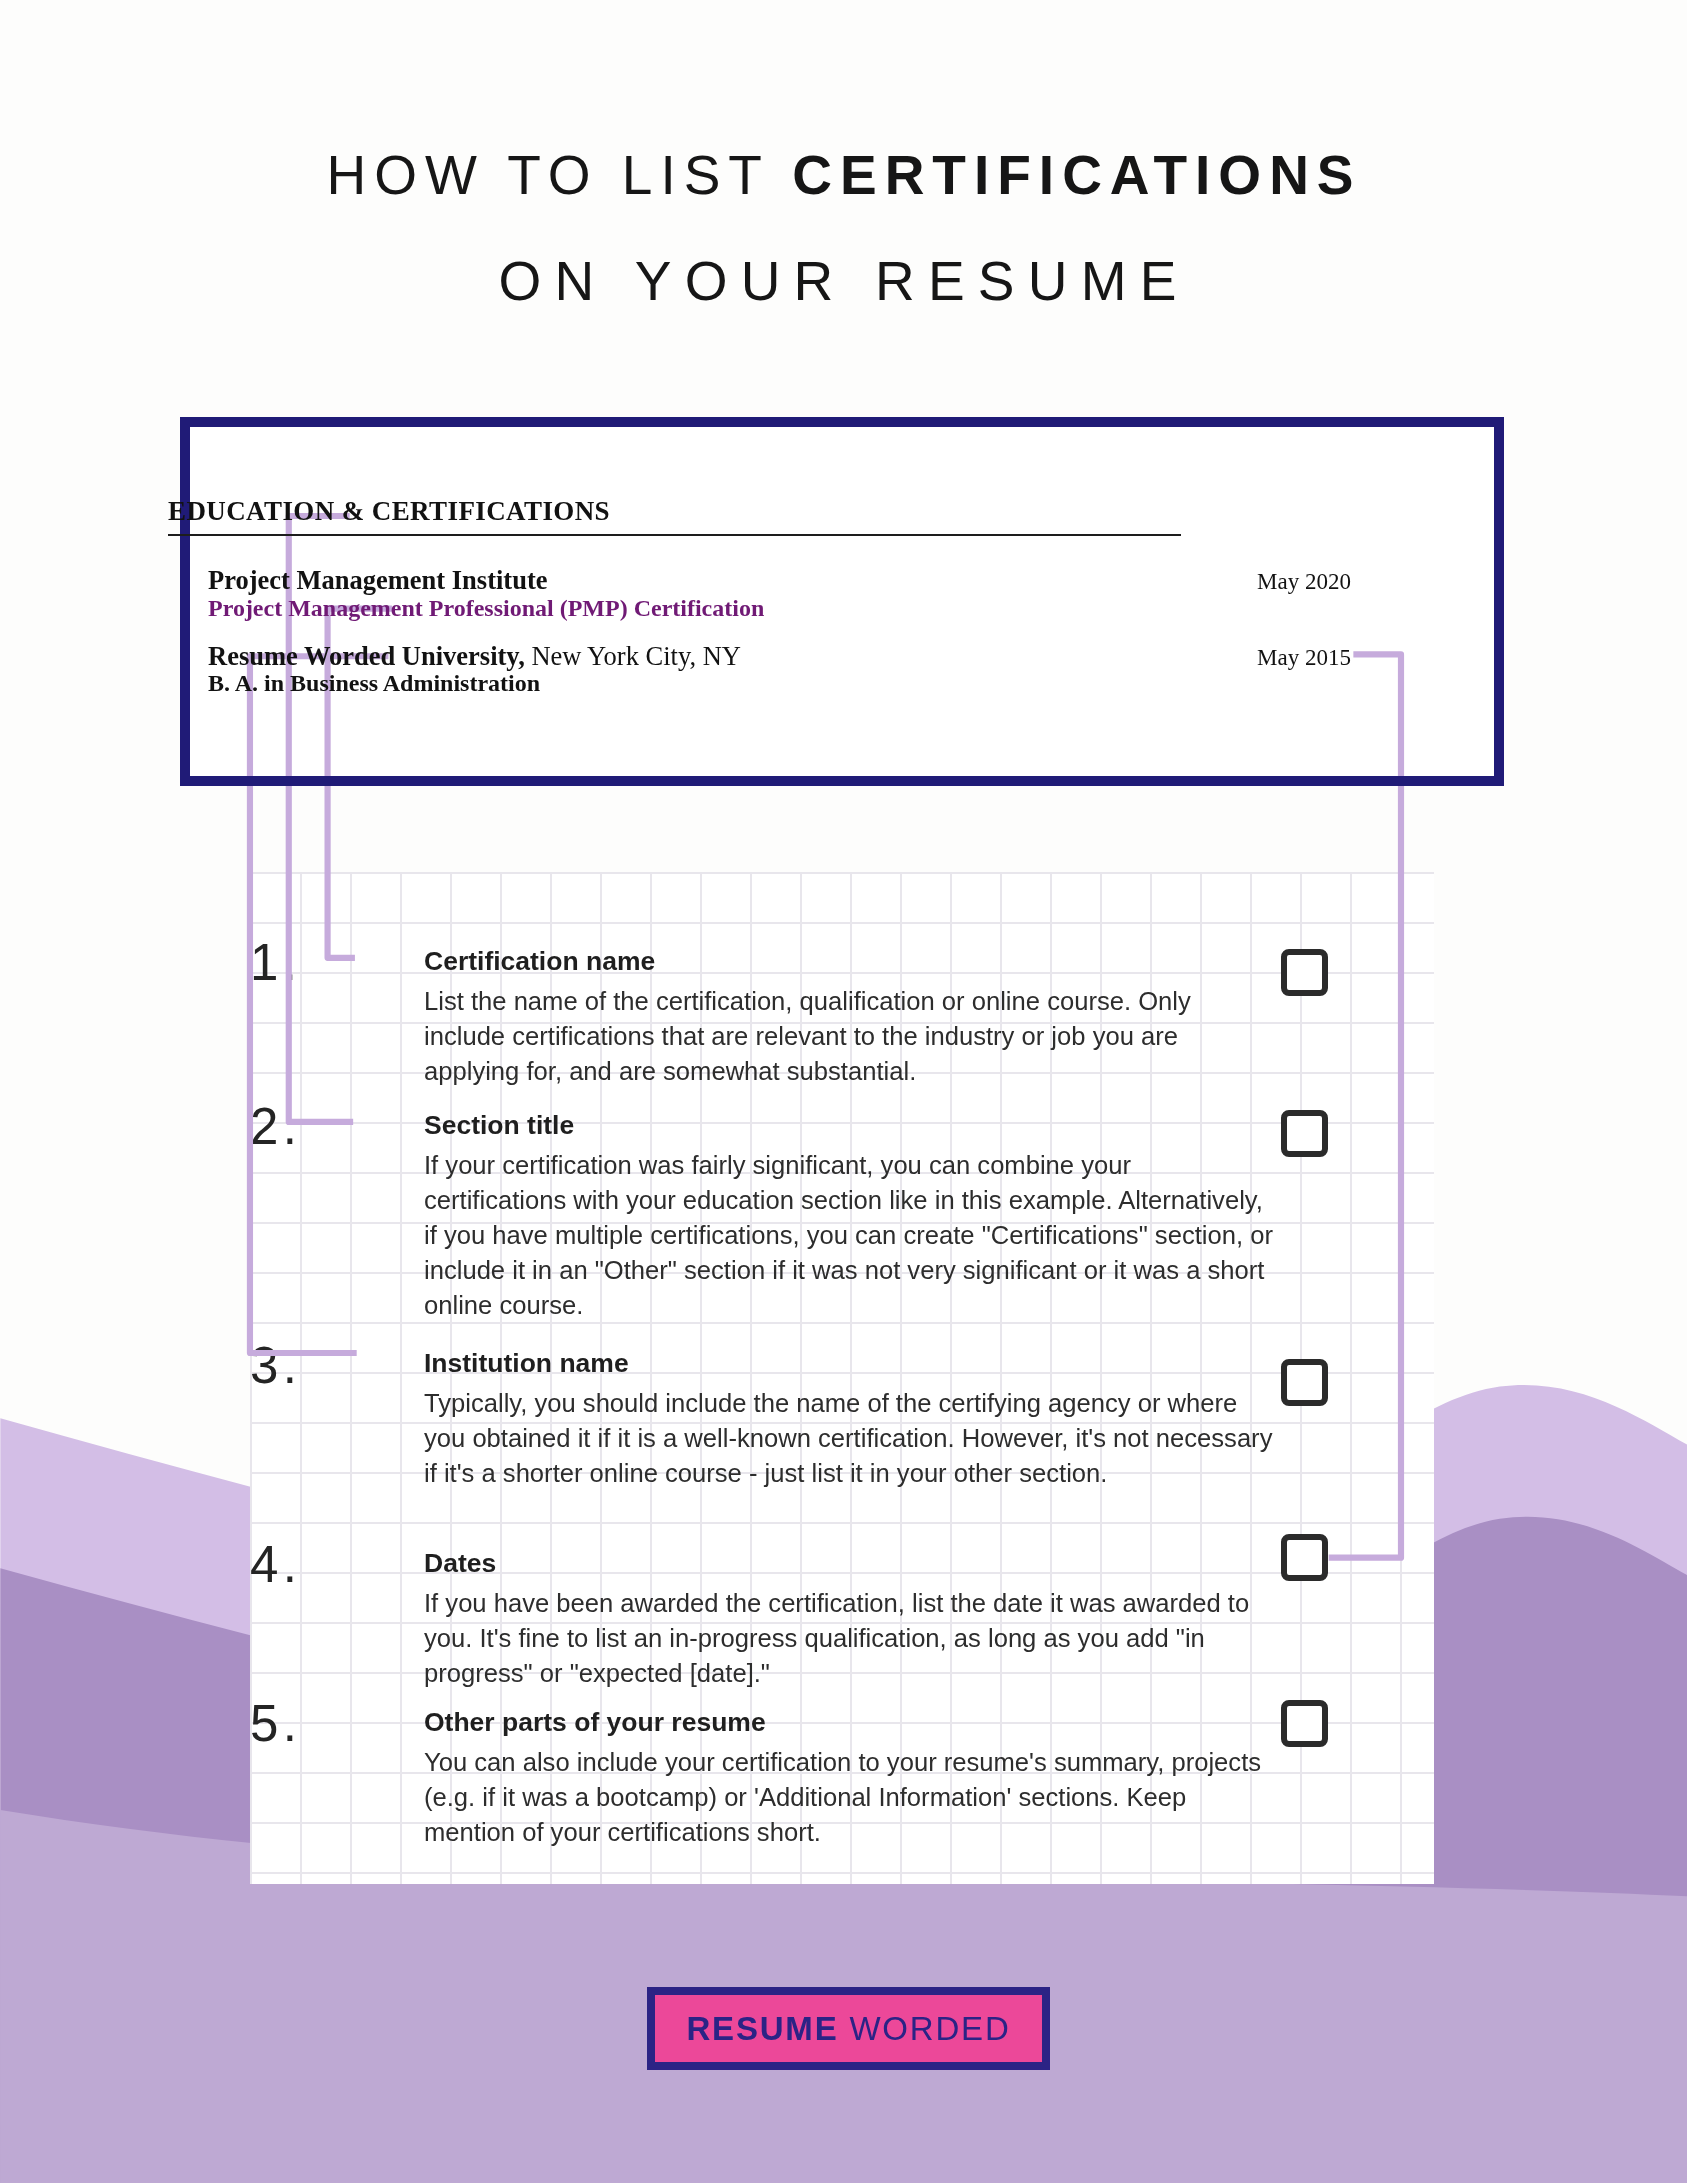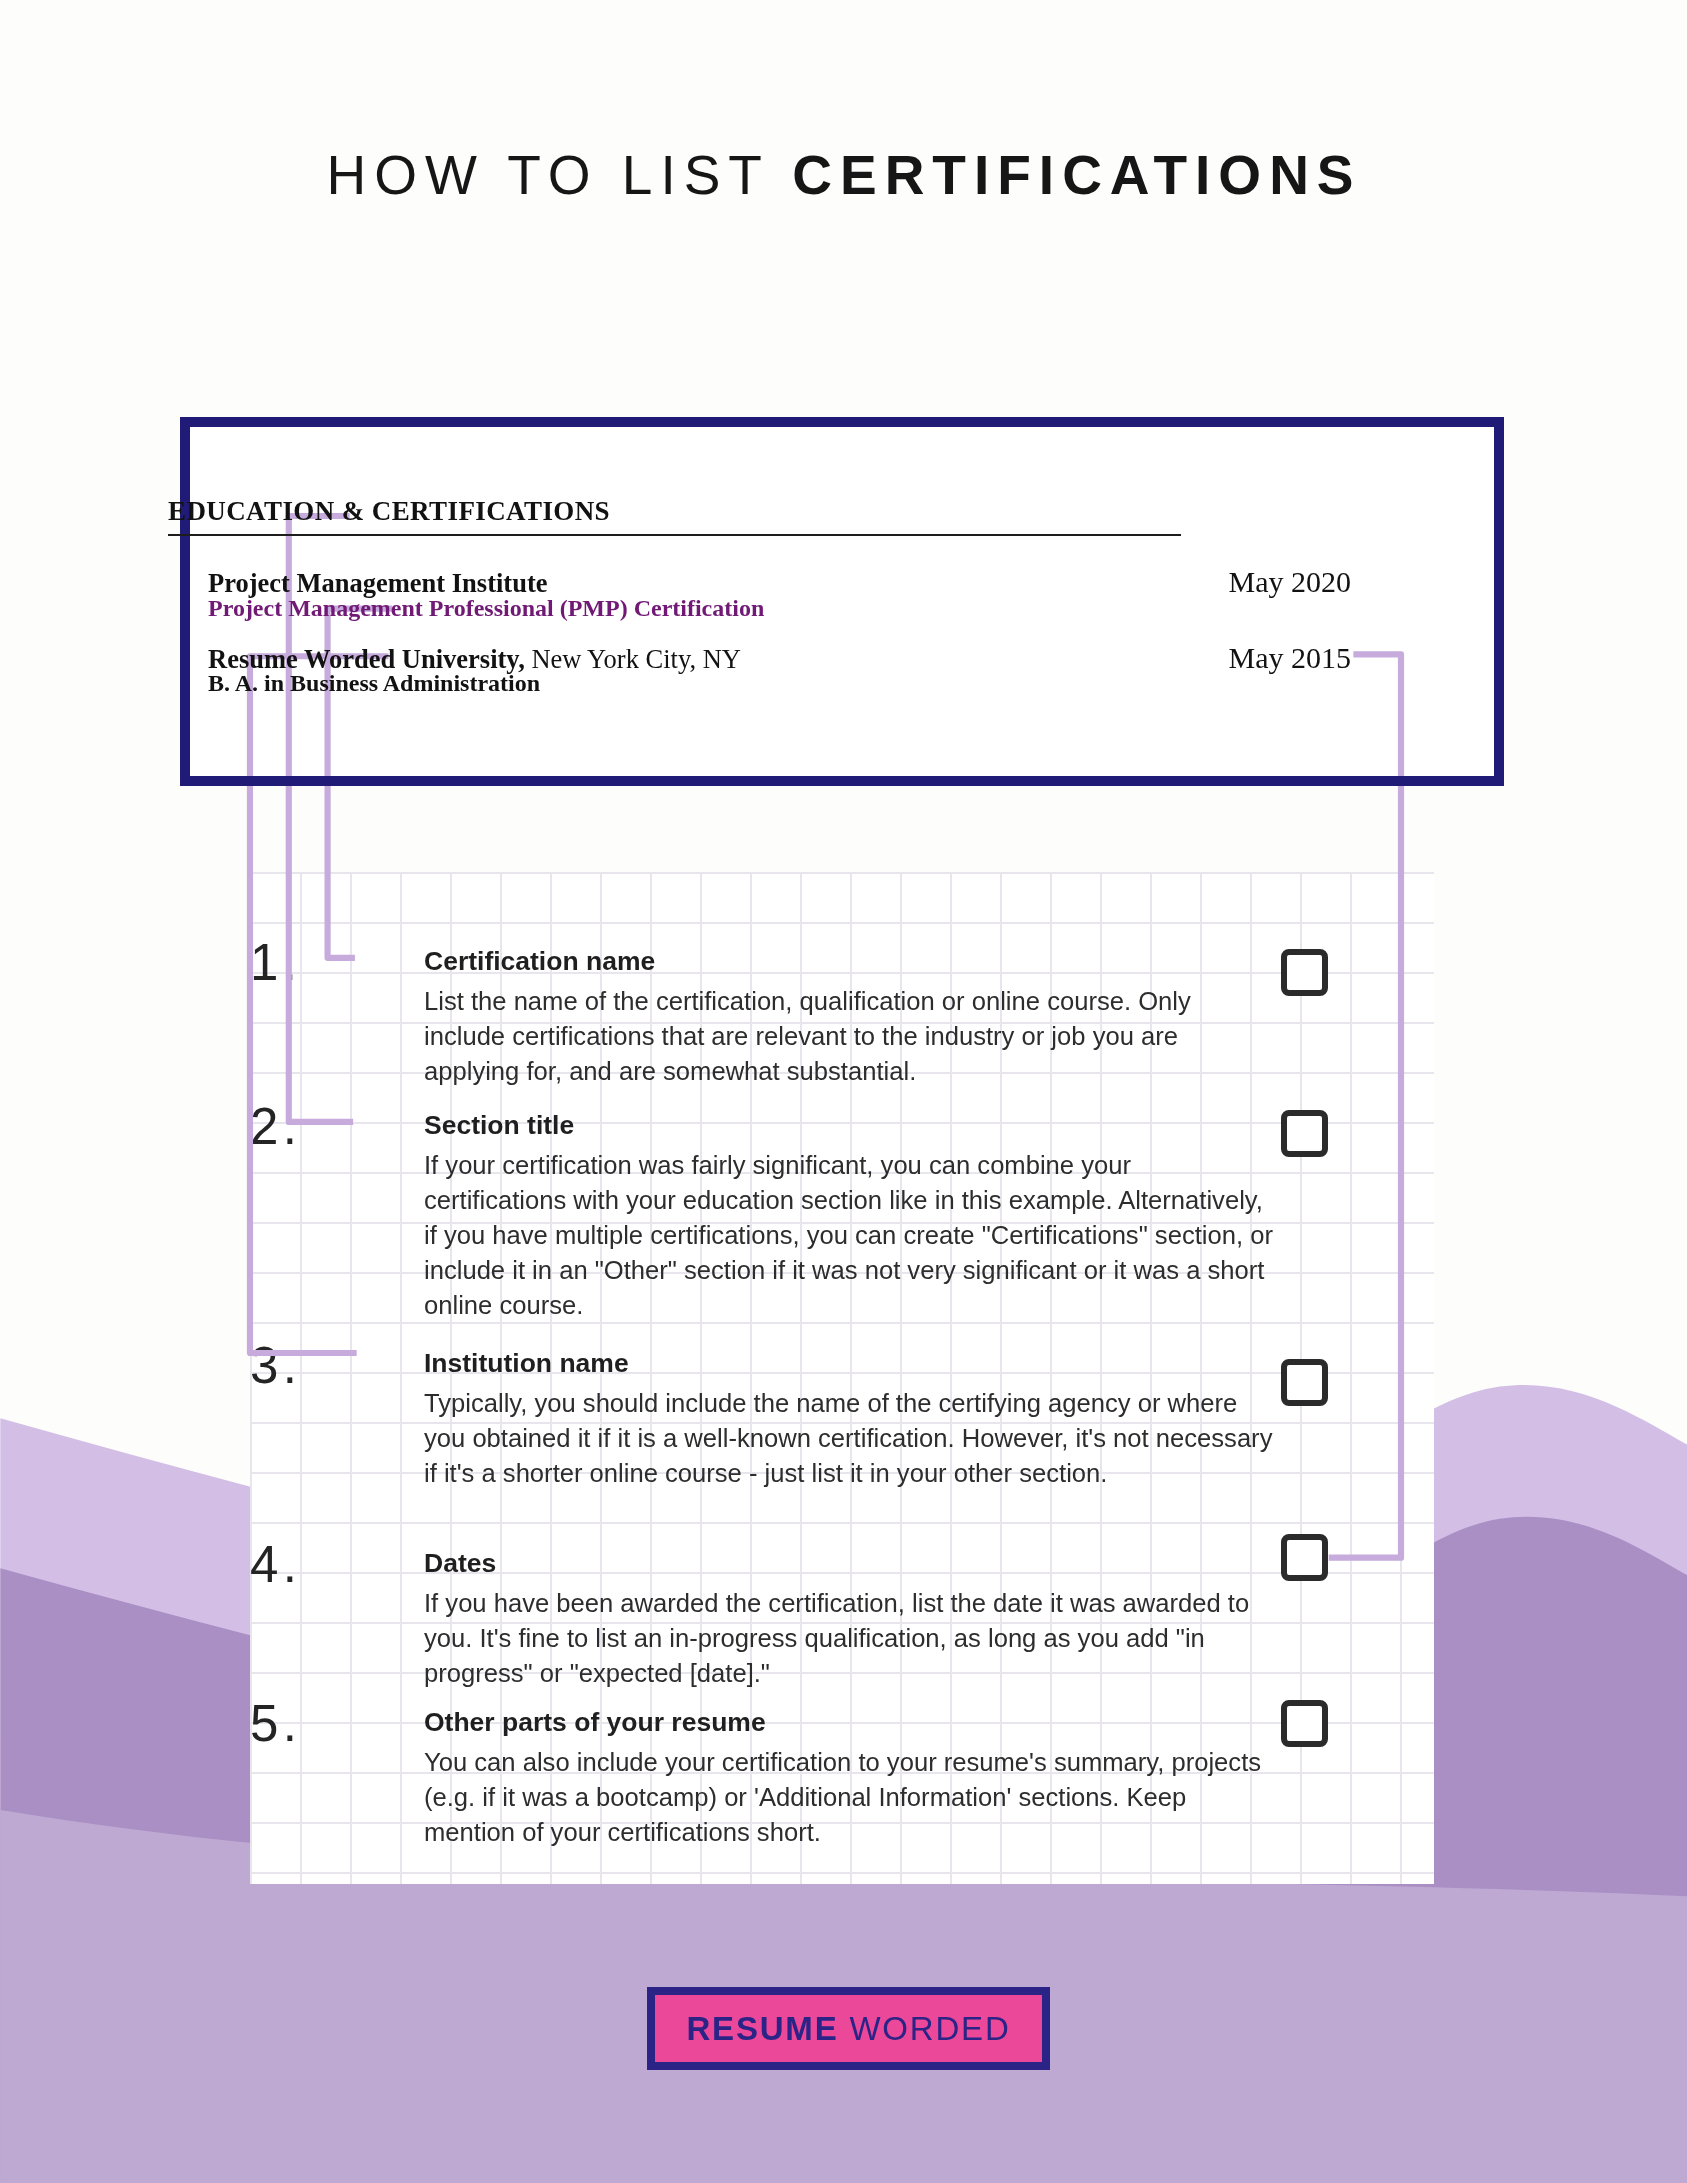--- a/index.html
+++ b/index.html
@@ -20,21 +20,21 @@
   .resume-border{position:absolute;left:180px;top:417px;width:1324px;height:369px;
                  border:10.6px solid #201b77;box-sizing:border-box;z-index:4;}
   .resume-content{position:absolute;left:180px;top:417px;width:1324px;height:369px;z-index:5;
                   font-family:"Liberation Serif",serif;color:#121212;}
   .rsm-heading{position:absolute;left:168px;top:496px;font-weight:700;font-size:27px;letter-spacing:0.4px;}
   .rsm-underline{position:absolute;left:168px;top:534px;width:1013px;height:1.8px;background:#1d1d1d;}
   .rsm-row{position:absolute;left:208px;width:1143px;display:flex;justify-content:space-between;align-items:baseline;}
   .rsm-org{font-weight:700;font-size:26.5px;}
   .rsm-org .plain{font-weight:400;}
   .rsm-detail{font-weight:700;font-size:24px;}
-  .rsm-date{font-weight:400;font-size:30px;text-align:center;}
+  .rsm-date{font-weight:400;font-size:23px;text-align:center;}
   
   .row-pmi{top:565px;}
   .row-pmp{top:595px;}
   .row-rwu{top:641px;}
   .row-ba{top:670px;}
   .rsm-row,.rsm-heading,.rsm-underline{z-index:5;}
 
   
   #connectors{position:absolute;left:0;top:0;z-index:3;}
 
@@ -66,20 +66,21 @@
 <div id="page">
 
   <svg id="waves" width="1688" height="2183" viewBox="0 0 1913 2475">
     <path fill="#d3bee6" d="M0,1608 C420,1725 820,1838 1180,1800 C1450,1772 1560,1592 1700,1572 C1790,1560 1862,1610 1913,1638 L1913,2475 L0,2475 Z"></path>
     <path fill="#a98fc4" d="M0,1778 C420,1893 820,2002 1180,1962 C1450,1934 1560,1744 1700,1722 C1790,1708 1862,1758 1913,1786 L1913,2475 L0,2475 Z"></path>
     <path fill="#bea9d3" d="M0,2052 C450,2125 900,2128 1250,2132 C1500,2136 1750,2142 1913,2150 L1913,2475 L0,2475 Z"></path>
   </svg>
 
   <div class="title-block">
     <div class="title-line1"><span>HOW TO LIST </span><b>CERTIFICATIONS</b></div>
+    <div class="title-line2">ON YOUR RESUME</div>
   </div>
 
   <div class="panel">
 
     <span class="item-number" style="top:65px;">1.</span>
     <div class="item" style="top:74px;">
       <h3 class="item-heading">Certification name</h3>
       <p class="item-body">List the name of the certification, qualification or online course. Only include certifications that are relevant to the industry or job you are applying for, and are somewhat substantial.</p>
     </div>
     <div class="checkbox" style="top:77px;"></div>

